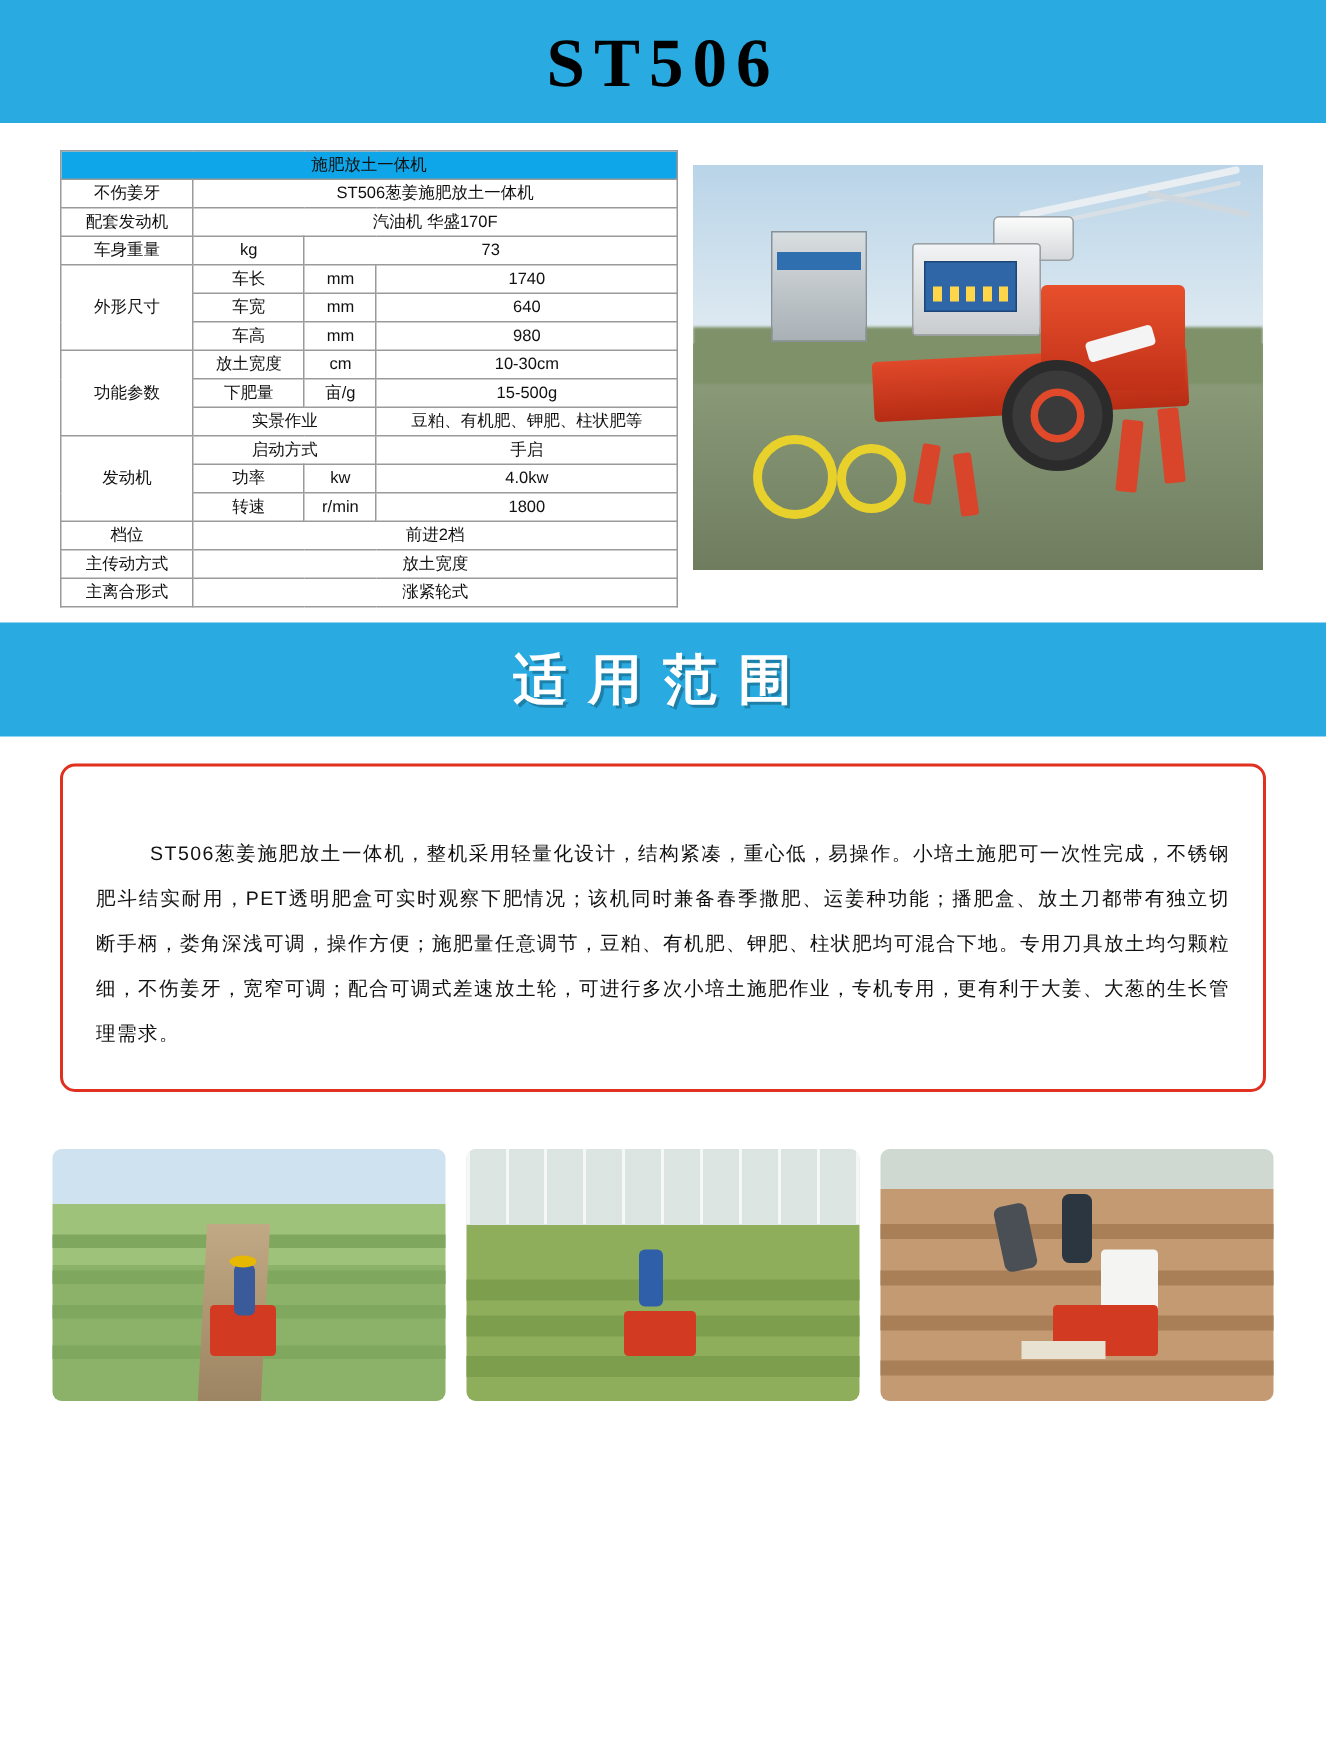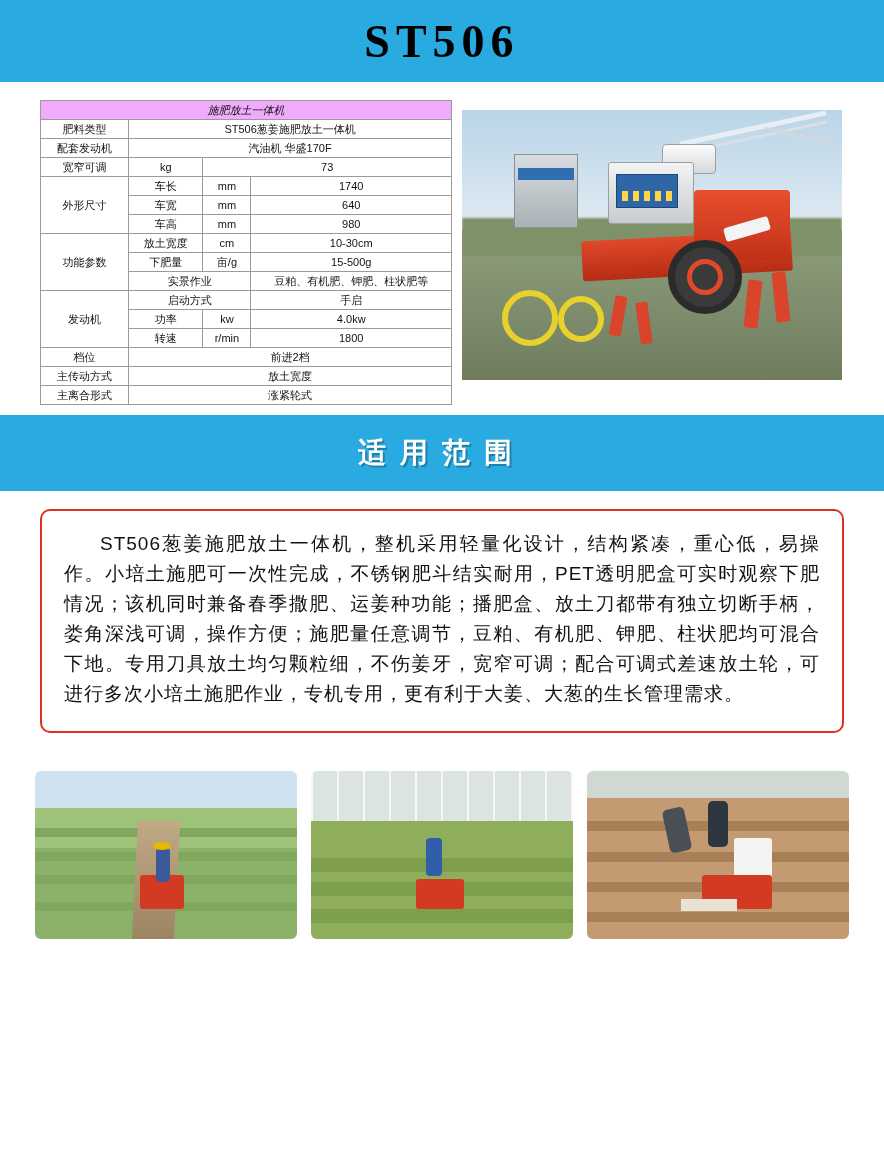--- a/index.html
+++ b/index.html
@@ -34,21 +34,21 @@
     height: 82px;
   }
   #banner-top .banner-title {
     font-size: 46px;
     letter-spacing: 6px;
   }
   .section-banner {
     height: 76px;
   }
   .section-banner .banner-title {
-    font-size: 28px;
+    font-size: 36px;
     letter-spacing: 14px;
     color: #ffffff;
     text-shadow: 2px 2px 0px rgba(0,0,0,0.25);
   }
 
   
   .spec-block {
     display: flex;
     padding: 18px 14px 10px 40px;
     gap: 10px;
@@ -62,23 +62,22 @@
     color: #111;
   }
   table.spec td {
     border: 1px solid #9a9a9a;
     text-align: center;
     padding: 2px 3px;
     height: 18px;
     line-height: 14px;
   }
   table.spec tr.header td {
-    background: #f0abfc;
+    background: #0ea5e9;
     font-weight: normal;
-    font-style: italic;
   }
   td.label { width: 88px; }
   td.sub   { width: 74px; }
   td.unit  { width: 48px; }
   td.val   { width: 200px; }
 
   
   .photo-machine {
     position: relative;
     width: 380px;
@@ -169,26 +168,27 @@
     padding: 18px 40px 20px 40px;
   }
   .desc-box {
     border: 2px solid #E03020;
     border-radius: 10px;
     padding: 18px 22px 22px 22px;
     background: #ffffff;
   }
   .desc-text {
     font-family: "Liberation Sans", sans-serif;
-    font-size: 19px;
+    font-size: 13px;
     line-height: 30px;
     color: #111111;
     text-align: justify;
     letter-spacing: 1px;
     text-indent: 36px;
+    margin-top: 25px;
   }
 
   
   .photos {
     display: flex;
     gap: 14px;
     padding: 18px 30px 26px 30px;
     justify-content: center;
   }
   .photo-card {
@@ -245,29 +245,29 @@
   </div>
 
   <div class="spec-block">
 
     <table class="spec">
       <tbody id="spec-body">
           <tr class="header">
             <td colspan="4">施肥放土一体机</td>
           </tr>
           <tr>
-            <td class="label" rowspan="1">肥料类型</td>
+            <td class="label" rowspan="1">不伤姜牙</td>
             <td class="val" colspan="3">ST506葱姜施肥放土一体机</td>
           </tr>
           <tr>
             <td class="label" rowspan="1">配套发动机</td>
             <td class="val" colspan="3">汽油机 华盛170F</td>
           </tr>
           <tr>
-            <td class="label" rowspan="1">宽窄可调</td>
+            <td class="label" rowspan="1">车身重量</td>
             <td class="unit">kg</td>
             <td class="val" colspan="2">73</td>
           </tr>
           <tr>
             <td class="label" rowspan="3">外形尺寸</td>
             <td class="sub">车长</td>
             <td class="unit">mm</td>
             <td class="val">1740</td>
           </tr>
           <tr>

